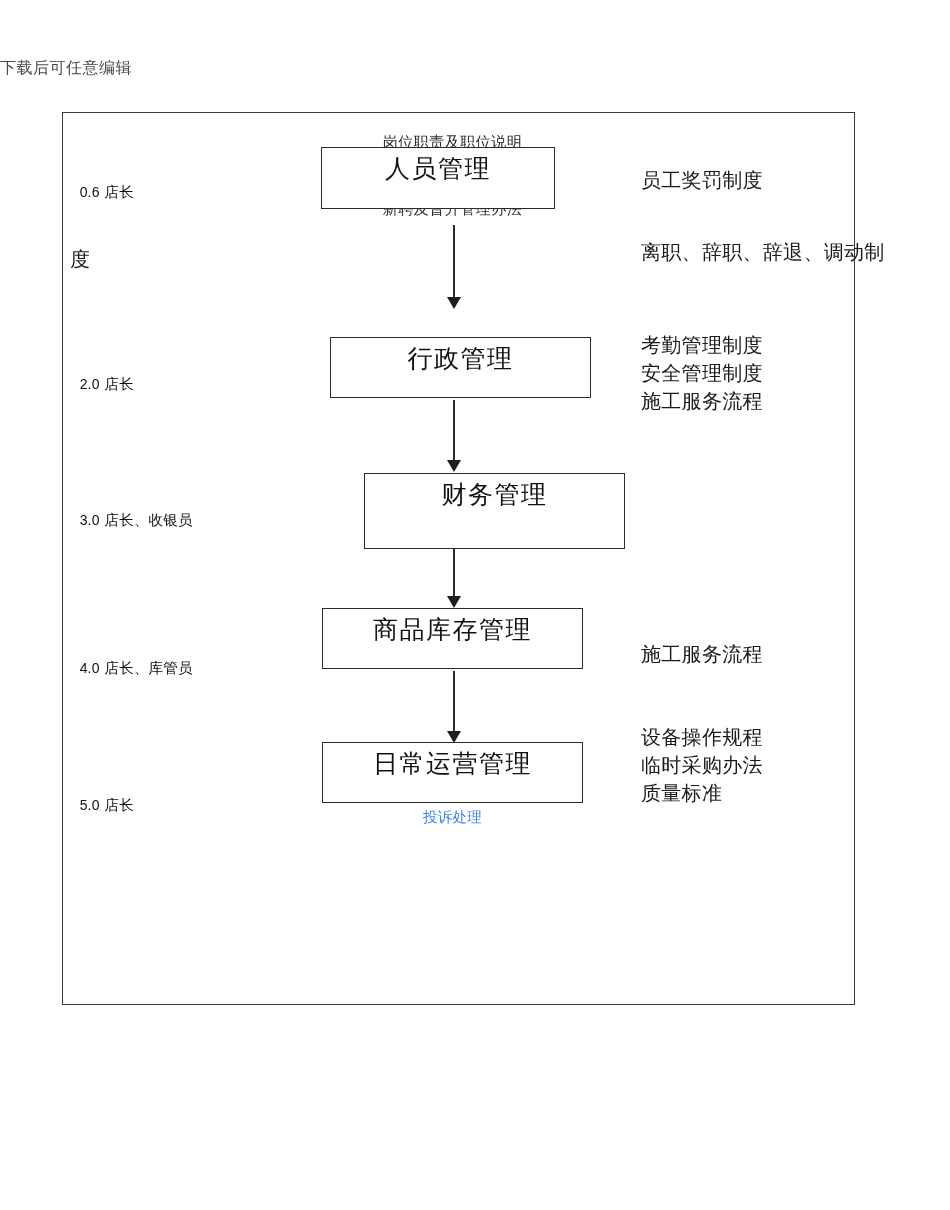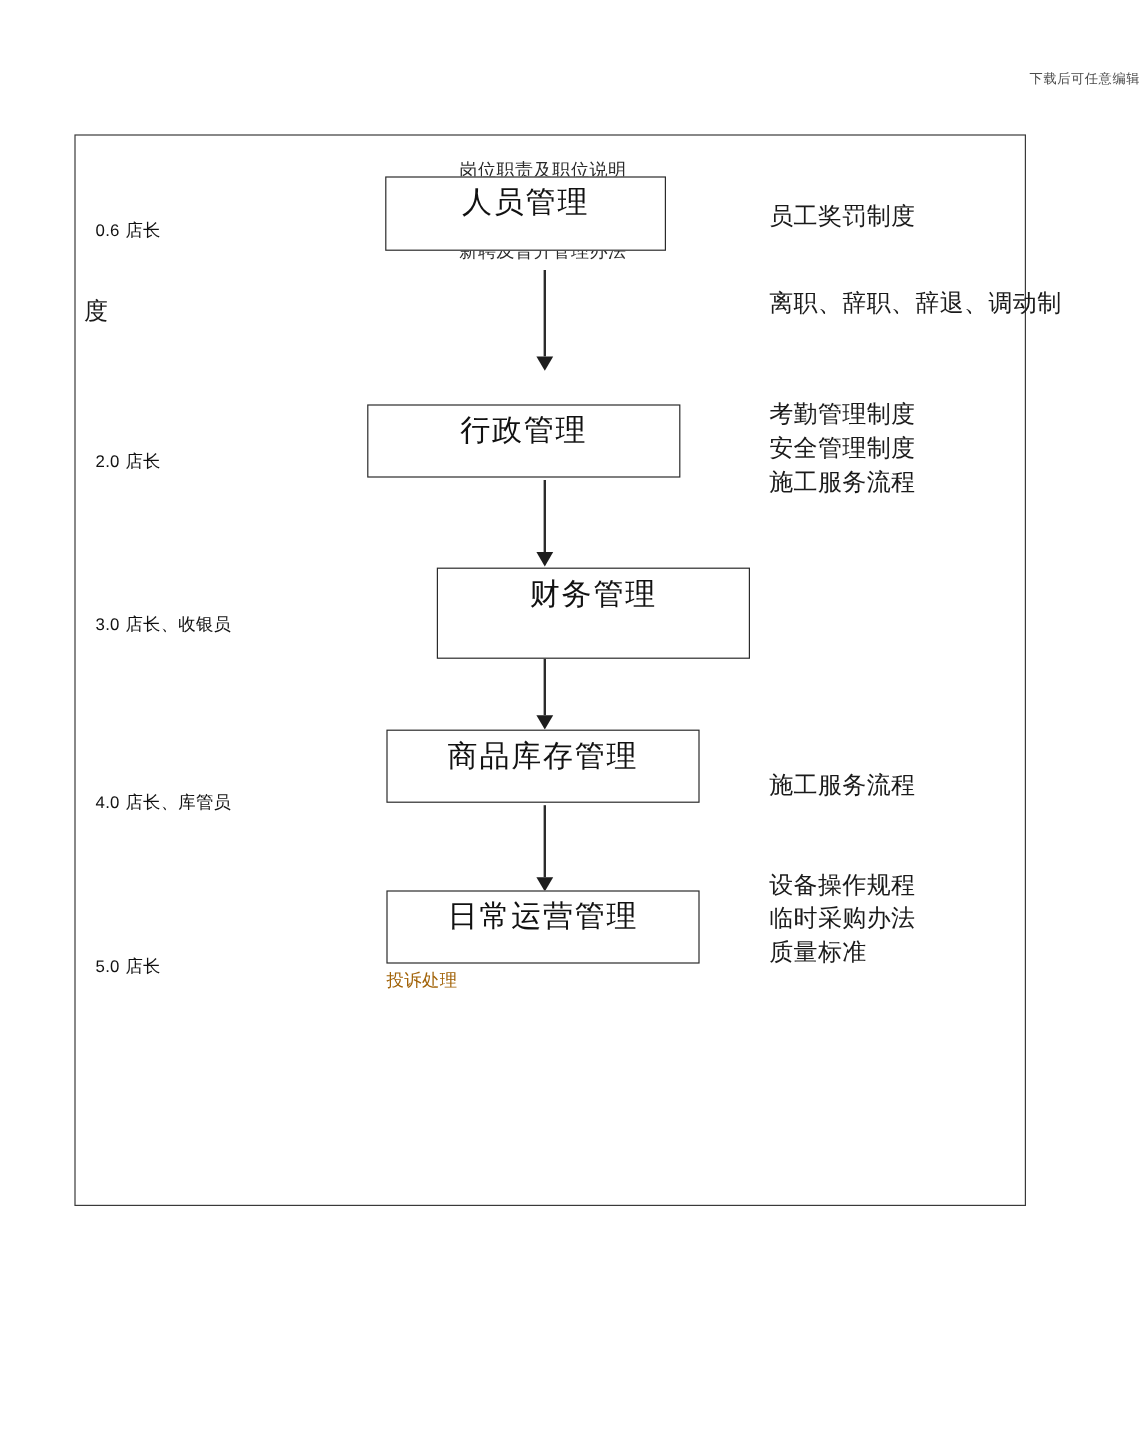--- a/index.html
+++ b/index.html
@@ -15,23 +15,23 @@
     color: #1a1a1a;
     overflow: hidden;
   }
 
   
   .page-header {
     position: absolute;
     top: 58px;
     left: 0;
     width: 950px;
-    text-align: right;
-    font-family: "DejaVu Serif", serif;
-    font-size: 11px;
+    text-align: left;
+    font-family: "DejaVu Serif", serif;
+    font-size: 16px;
     color: #4a4a4a;
     letter-spacing: 0.5px;
   }
 
   
   .frame {
     position: absolute;
     left: 62px;
     top: 112px;
     width: 793px;
@@ -115,24 +115,24 @@
     width: 0;
     height: 0;
     border-left: 7px solid transparent;
     border-right: 7px solid transparent;
     border-top: 12px solid #1d1d1d;
   }
 
   
   .caption {
     position: absolute;
-    text-align: left;
+    text-align: center;
     font-size: 14.5px;
     font-family: Liberation Mono, monospace;
-    color: #a16207;
+    color: #3b82f6;
     letter-spacing: 0.3px;
   }
 </style>
 </head>
 <body>
 
 <div class="page-header">下载后可任意编辑</div>
 
 <div class="frame"></div>
 
@@ -154,21 +154,21 @@
 
 <div class="arrow" style="left:446px; top:225px; height:84px;">
   <div class="shaft" style="height:72px;"></div>
   <div class="head" style="top:72px;"></div>
 </div>
 
 <div class="abs role-label" style="left:70px; top:359px;">
   <span class="num">2.0</span><span> </span><span>店长</span>
 </div>
 
-<div class="proc-box" style="left:306px; top:337px; width:261px; height:61px;padding-left:16px;">
+<div class="proc-box" style="left:330px; top:337px; width:261px; height:61px;padding-left:16px;">
   <div class="proc-text">行政管理</div>
 </div>
 
 <div class="abs annot" style="left:641px; top:332px;">考勤管理制度</div>
 <div class="abs annot" style="left:641px; top:360px;">安全管理制度</div>
 <div class="abs annot" style="left:641px; top:388px;">施工服务流程</div>
 
 <div class="arrow" style="left:446px; top:400px; height:72px;">
   <div class="shaft" style="height:60px;"></div>
   <div class="head" style="top:60px;"></div>

